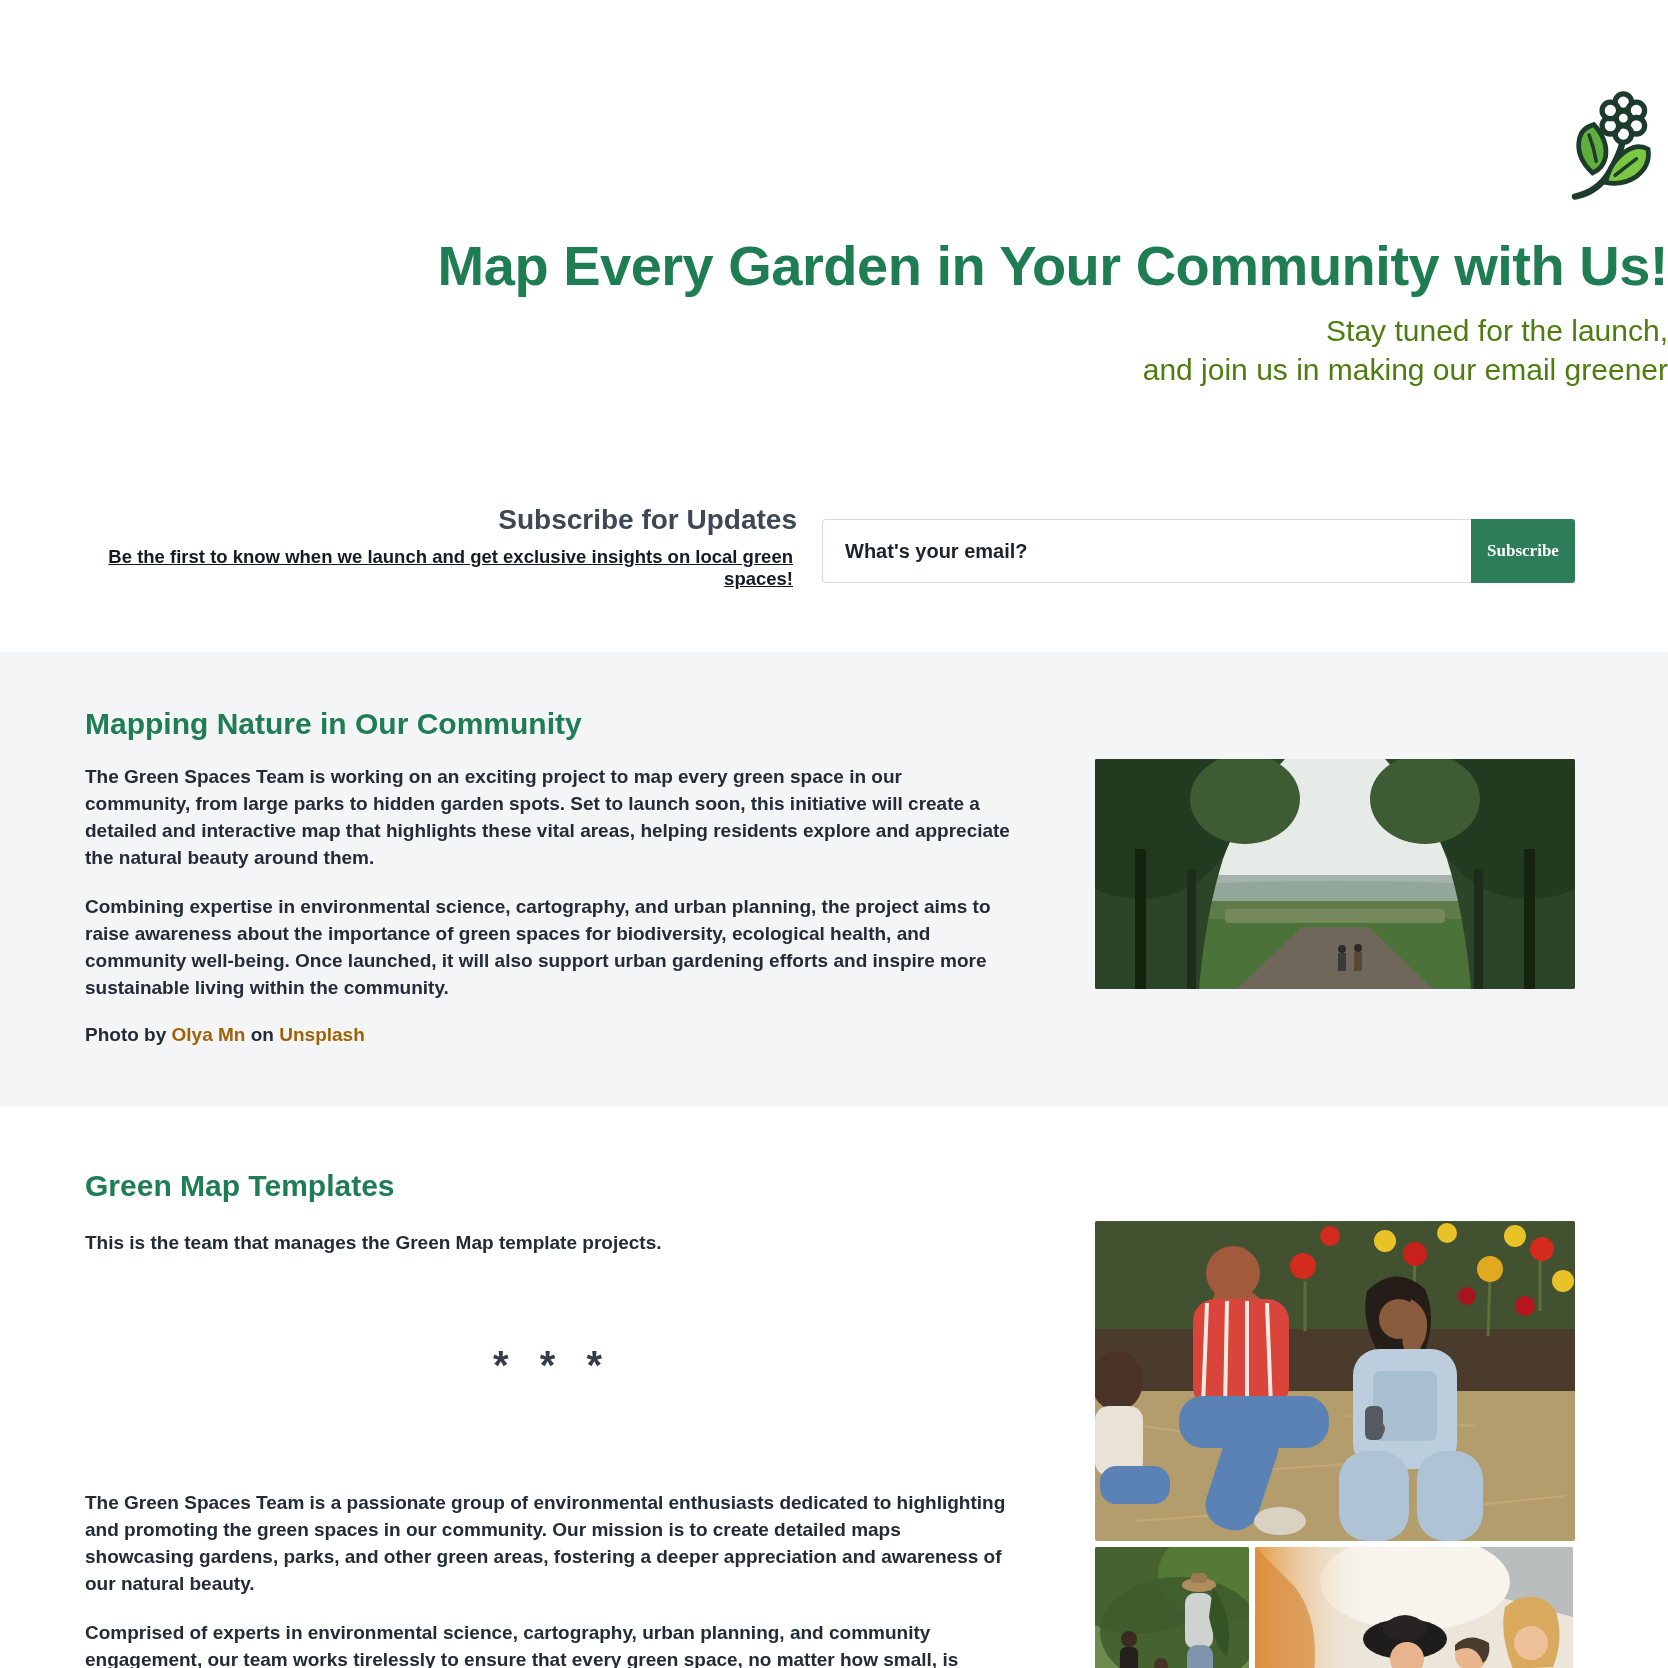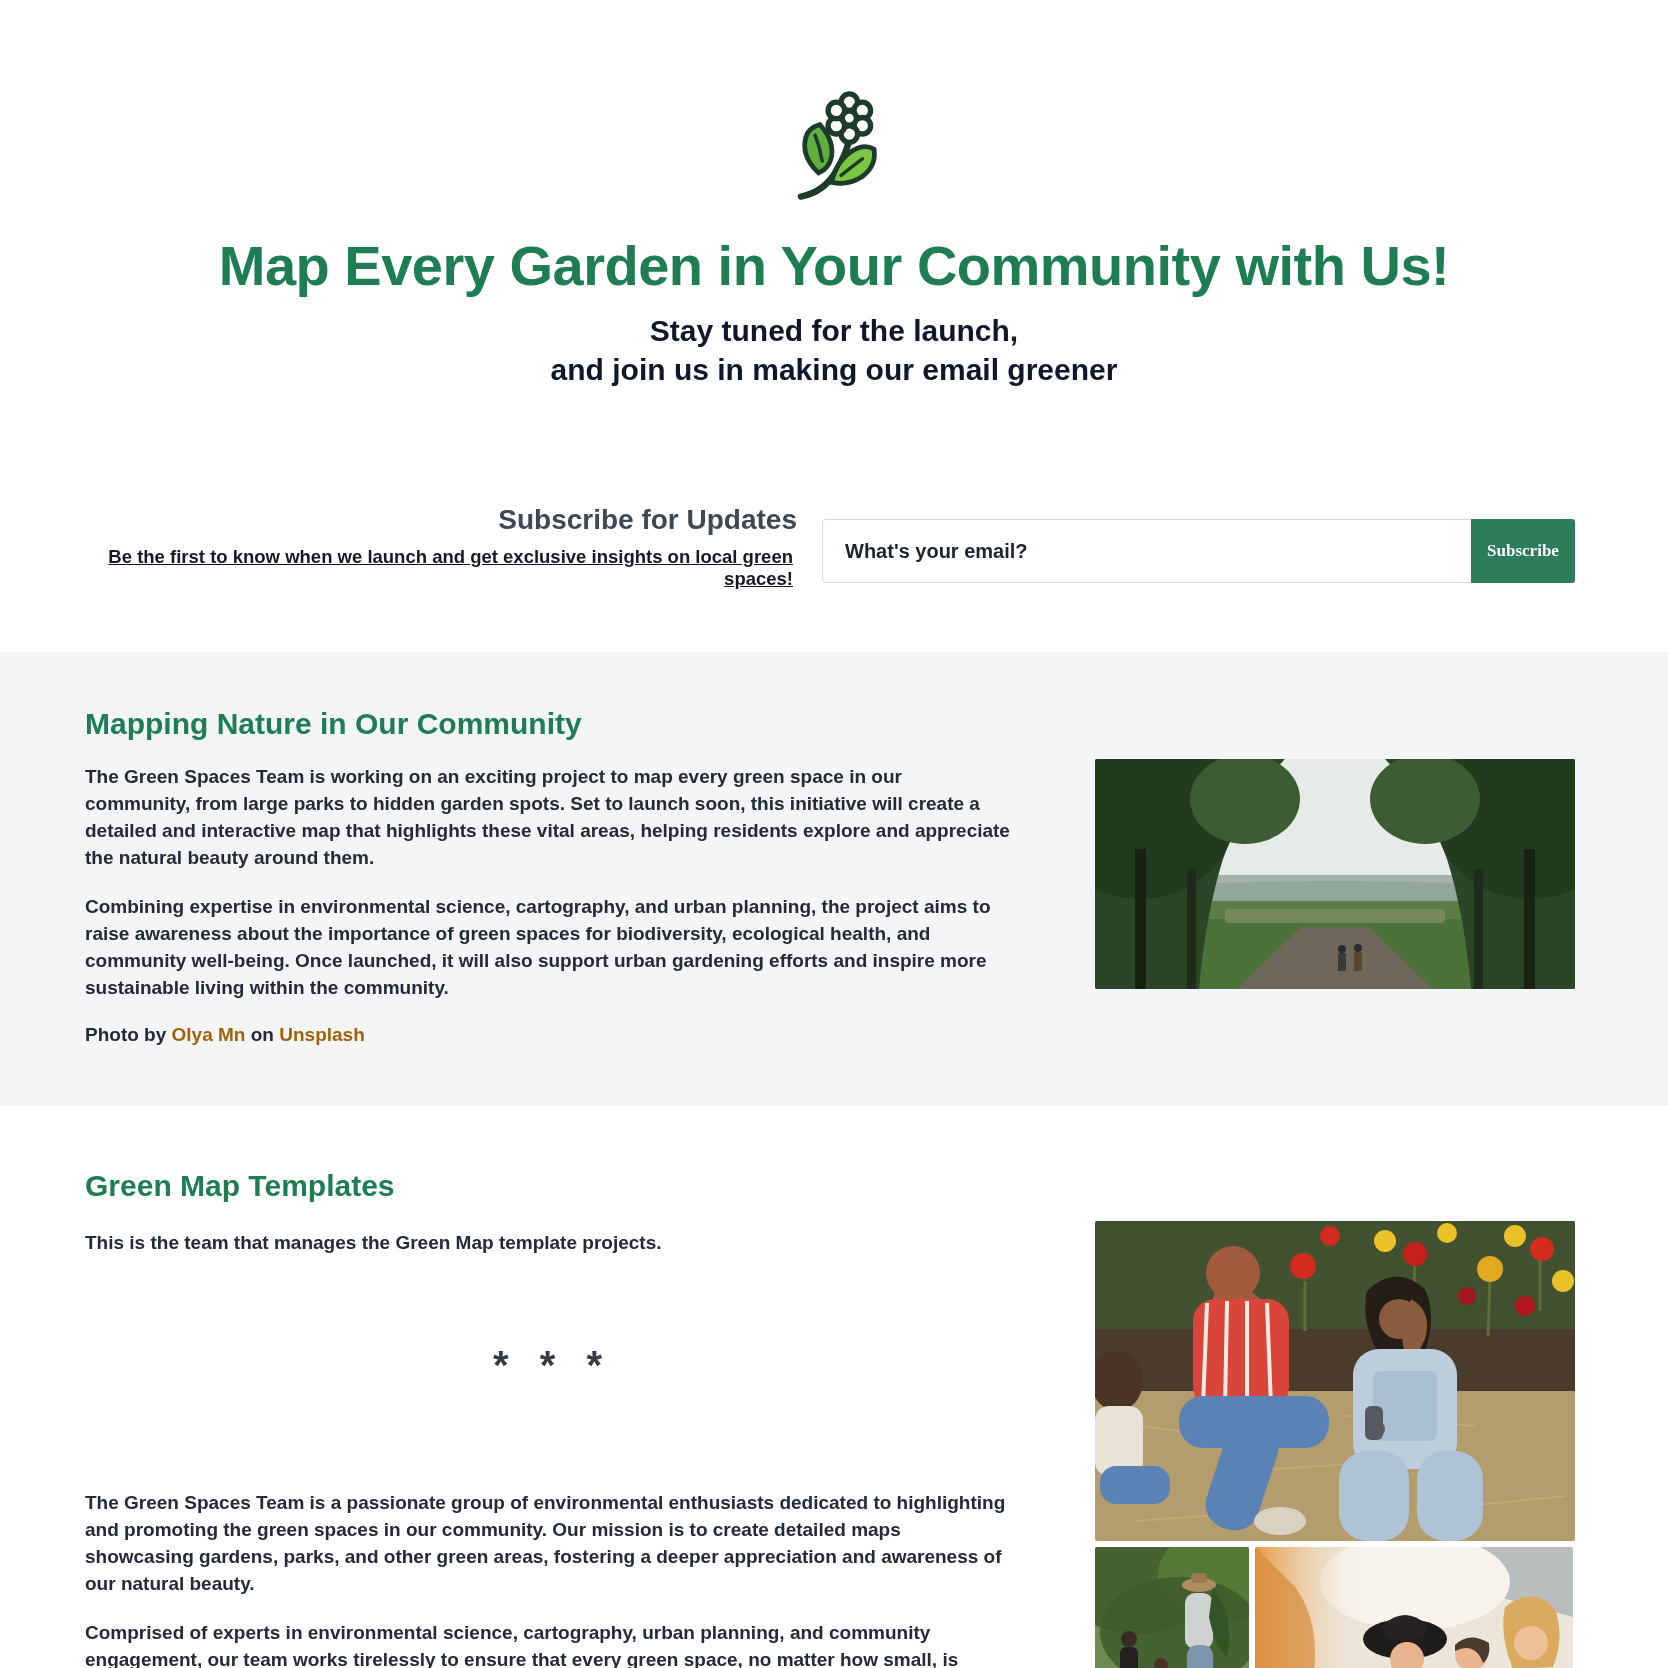--- a/index.html
+++ b/index.html
@@ -1,25 +1,25 @@
 <!DOCTYPE html>
 <html><head>
 <meta charset="utf-8">
 <style>
   html,body{margin:0;padding:0;background:#ffffff;}
   .page{position:relative;width:1668px;height:1668px;overflow:hidden;background:#fff;
         font-family:"Liberation Sans",sans-serif;color:#222b36;}
 
   
-  .hero{text-align:center;padding-top:88px;}
+  .hero{text-align:right;padding-top:88px;}
   .logo{display:inline-block;width:120px;height:118px;}
   .logo svg{width:120px;height:118px;display:block;}
   .hero-title{margin:24px 0 0;font-size:56px;line-height:1.15;font-weight:800;
               color:#1e7d52;letter-spacing:-0.5px;}
-  .hero-subtitle{margin-top:14px;font-size:30px;line-height:1.28;font-weight:700;color:#0f172a;}
+  .hero-subtitle{margin-top:14px;font-size:30px;line-height:1.28;font-weight:400;color:#4d7c0f;}
 
   
   .subscribe-row{display:flex;align-items:flex-start;gap:25px;margin-top:130px;padding:0 93px 0 85px;}
   .subscribe-copy{width:712px;text-align:right;margin-top:-15px;}
   .subscribe-heading{margin:0;font-size:28px;font-weight:700;color:#3d4854;}
   .subscribe-desc{margin:10px 4px 0;font-size:18.5px;font-weight:700;color:#131a24;text-decoration:underline;}
   .subscribe-form{flex:1;display:flex;}
   .email-input{flex:1;height:64px;box-sizing:border-box;border:1px solid #d8dce2;border-right:none;
                border-radius:4px 0 0 4px;padding:4px 22px;font-family:"Liberation Sans",sans-serif;
                font-size:20px;font-weight:700;color:#15202b;outline:none;background:#fff;}

